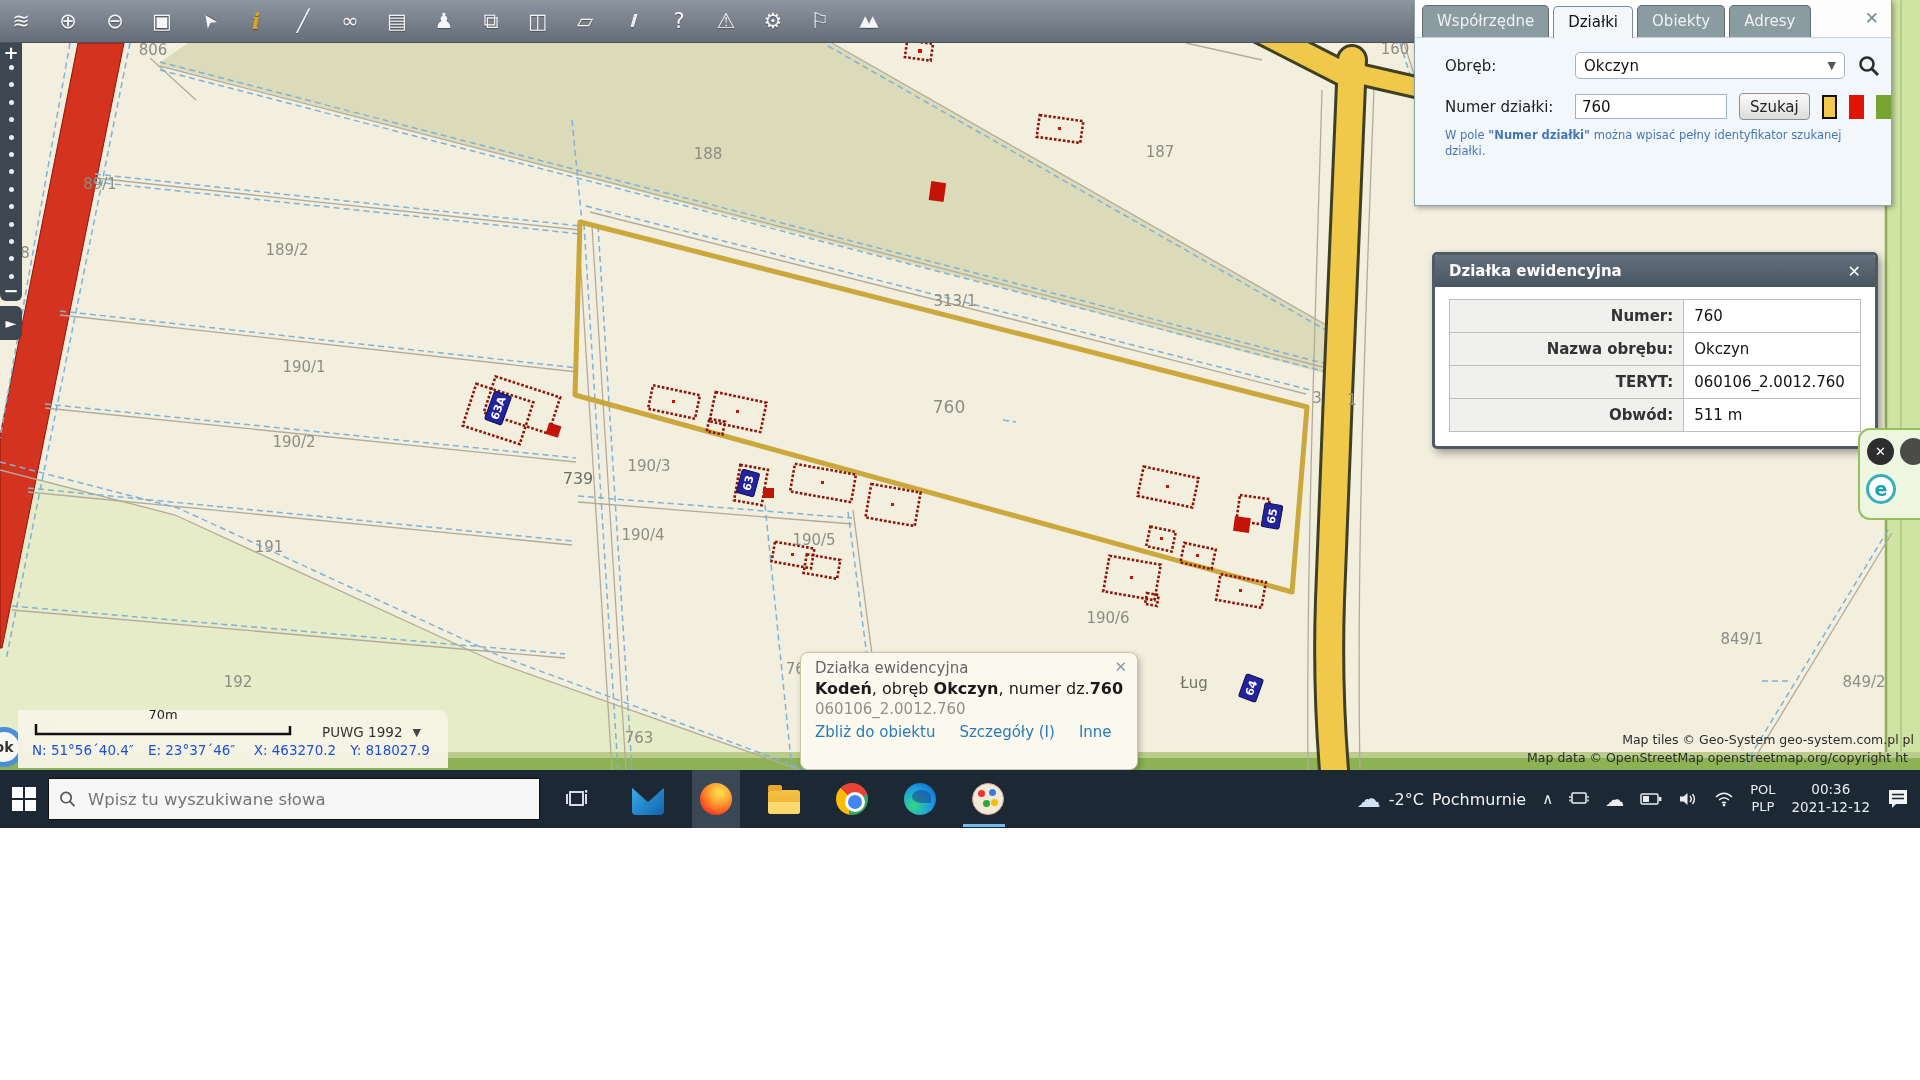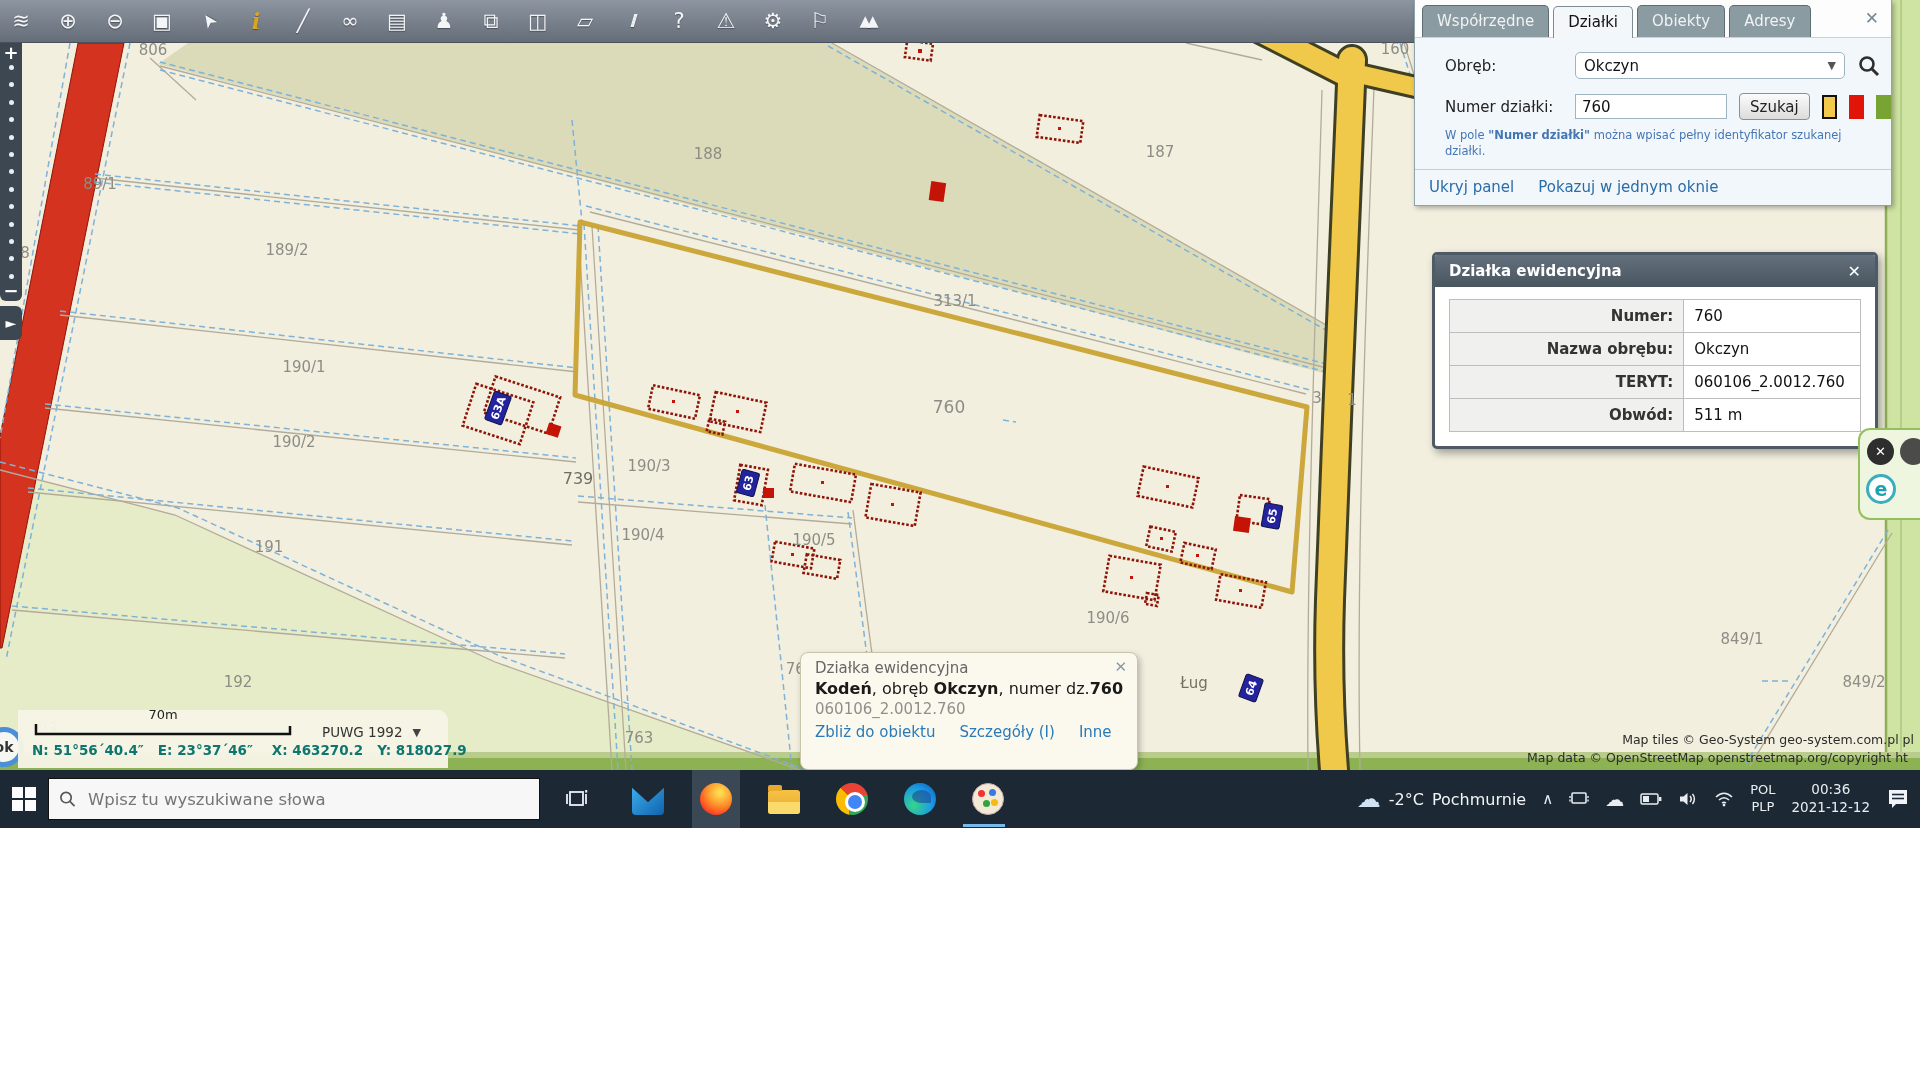--- a/index.html
+++ b/index.html
@@ -31,21 +31,21 @@
     color:#fff;font-size:14px;display:flex;align-items:center;justify-content:center;z-index:15;cursor:pointer;}
   
   .statusbar{position:absolute;left:18px;top:710px;width:430px;height:58px;background:rgba(247,245,230,.96);
     border-radius:0 10px 0 0;z-index:12;padding:4px 8px 0 14px;}
   .scalerow{display:flex;align-items:flex-end;height:26px;}
   .scalewrap{width:262px;position:relative;}
   .scaletext{text-align:center;font-size:13px;color:#222;line-height:13px;}
   .scalebar{stroke:#111;stroke-width:2.5;fill:none;}
   .projwrap{margin-left:28px;font-size:13.5px;color:#333;display:flex;align-items:center;gap:10px;}
   .projchev{font-size:11px;color:#444;}
-  .coordrow{font-size:13.5px;font-weight:bold;color:#0f766e;margin-top:2px;white-space:nowrap;}
+  .coordrow{font-size:13.5px;font-weight:normal;color:#1d4ed8;margin-top:2px;white-space:nowrap;}
   .coordrow span{margin-right:14px;}
   .okcircle{position:absolute;left:-16px;top:727px;width:40px;height:40px;border-radius:50%;
     background:#f6f6f2;border:5px solid #4a90d9;z-index:11;display:flex;align-items:center;justify-content:center;
     font-size:14px;font-weight:bold;color:#333;}
   
   .mappopup{position:absolute;left:800px;top:652px;width:338px;height:118px;background:#fbf9ee;
     border:1px solid #c9c5aa;border-radius:8px;box-shadow:2px 3px 6px rgba(0,0,0,.25);z-index:13;
     padding:6px 12px 6px 14px;}
   .mp-title{font-size:15px;color:#666;}
   .mp-close{position:absolute;right:10px;top:5px;color:#8a98a8;font-size:15px;cursor:pointer;}
@@ -404,24 +404,20 @@
     </div>
     <div class="prow">
       <div class="plabel">Numer działki:</div>
       <input class="pinput" value="760" style="">
       <button class="pbtn">Szukaj</button>
       <div class="swatch sw-o"></div>
       <div class="swatch sw-r"></div>
       <div class="swatch sw-g"></div>
     </div>
     <div class="phint"><span>W pole </span><b>"Numer działki"</b><span> można wpisać pełny identyfikator szukanej działki.</span></div>
-    <div class="plinks">
-      <span>Ukryj panel</span>
-      <span>Pokazuj w jednym oknie</span>
-    </div>
   </div>
 
   <div class="dialog">
     <div class="dtitle">
       <span>Działka ewidencyjna</span>
       <span class="dclose">✕</span>
     </div>
     <div class="dbody">
       <table class="dtable">
         <tbody id="dialog-rows">

